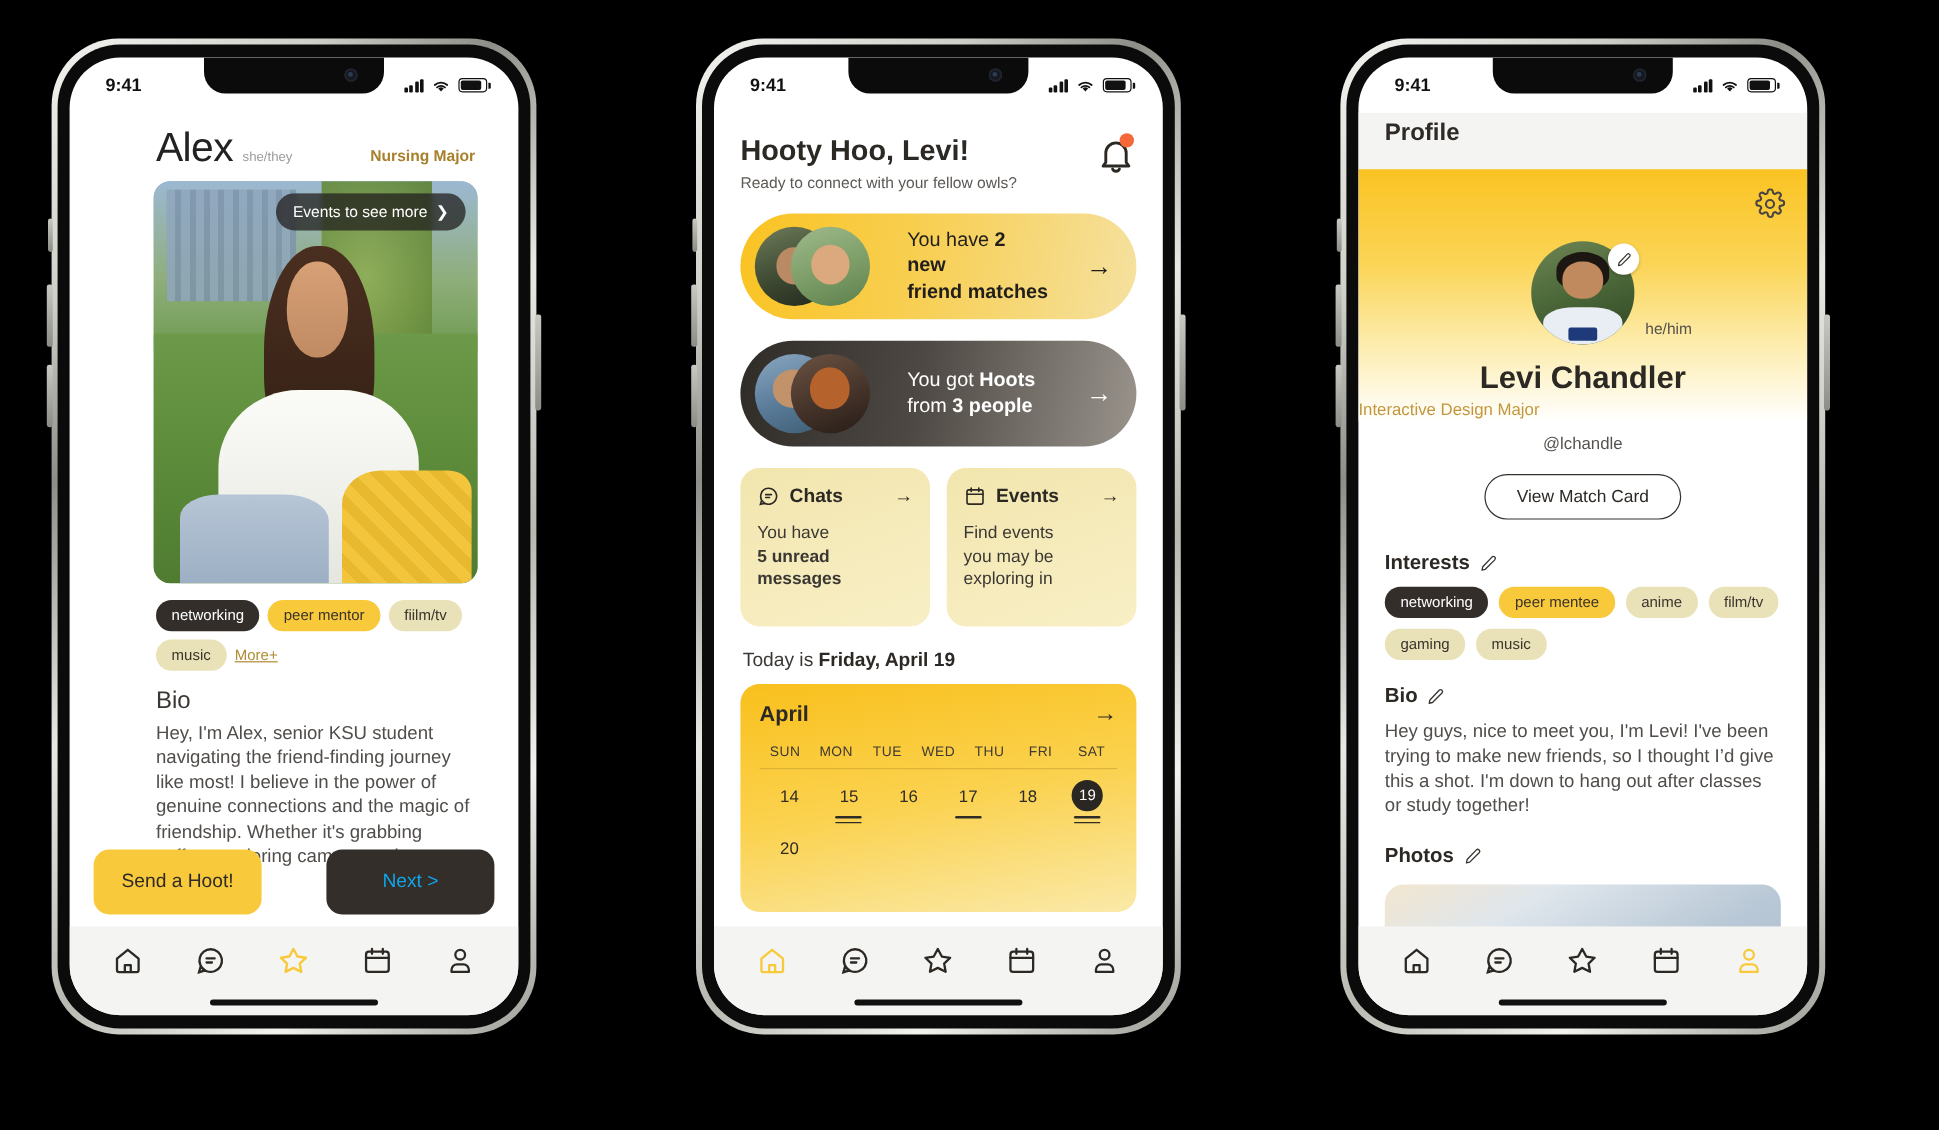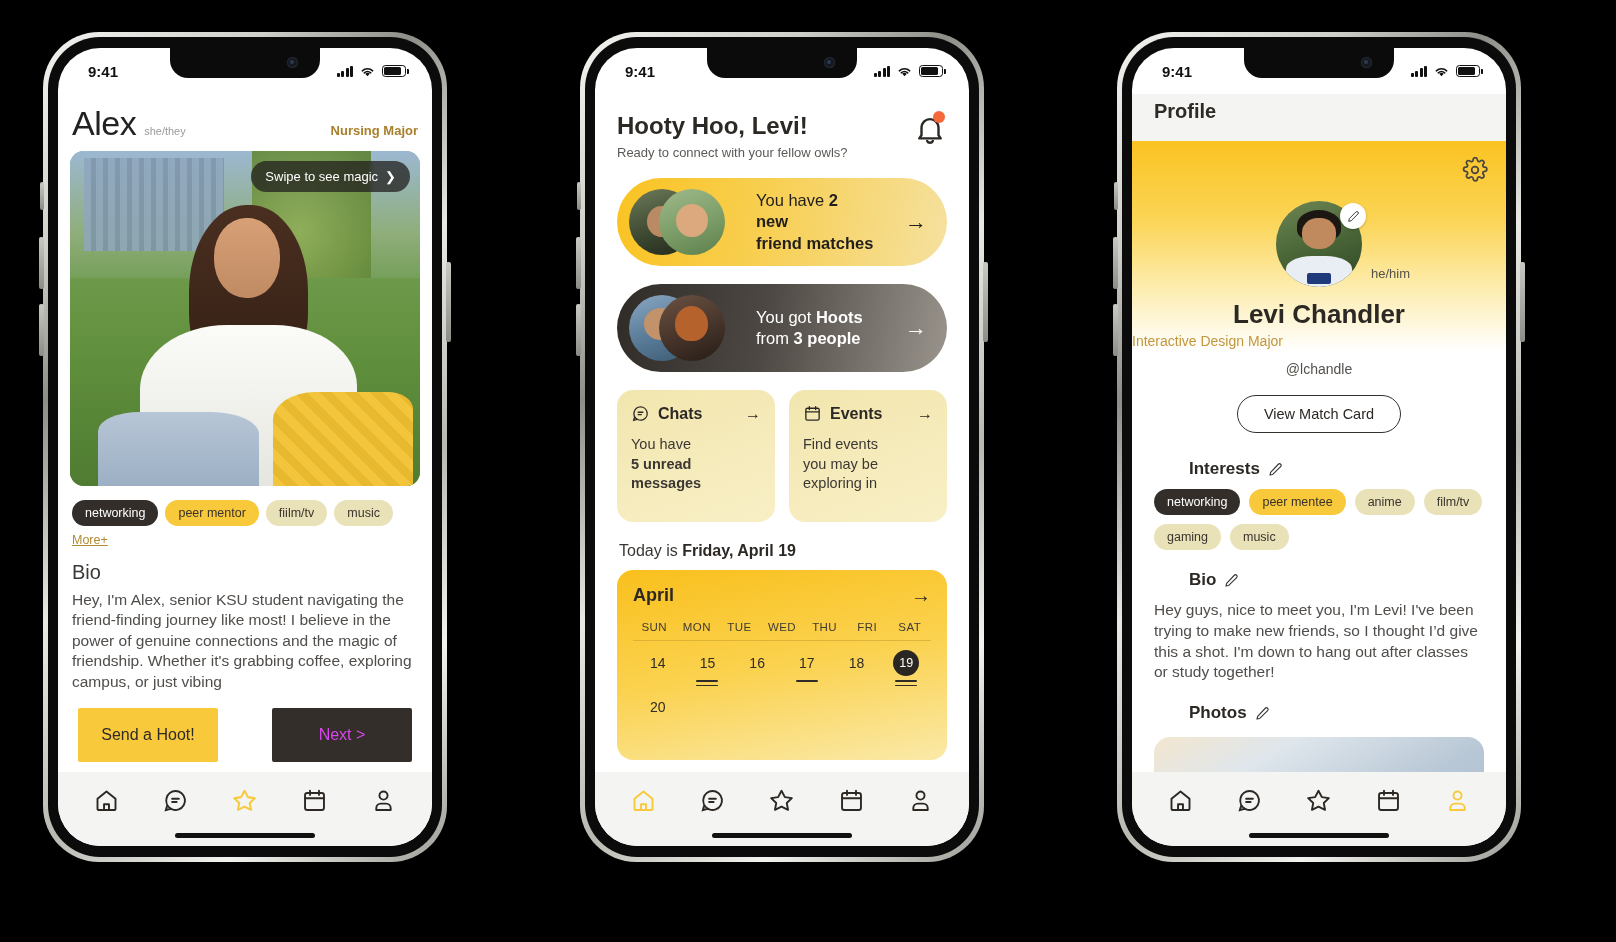--- a/index.html
+++ b/index.html
@@ -110,21 +110,21 @@
     z-index: 25;
   }
   .tabbar .tab { width: 34px; height: 34px; display:flex; align-items:center; justify-content:center; }
   .tabbar svg { width: 27px; height: 27px; }
   .home-ind {
     position:absolute; bottom:8px; left:50%; transform:translateX(-50%);
     width:140px; height:5px; border-radius:3px; background:#111; z-index:26;
   }
 
   
-  .match-body { padding: 0 12px; }
+  .match-body { padding: 0 34px; margin-left: 36px; }
   .name-row { display:flex; align-items:baseline; justify-content:space-between; padding: 10px 2px 8px; }
   .name-left { display:flex; align-items:baseline; gap: 8px; }
   .m-name { font-size: 34px; font-weight: 300; color:#222; letter-spacing:-0.5px; }
   .m-pronoun { font-size: 11px; color:#9b9b99; }
   .m-major { font-size: 13px; font-weight: bold; color:#a8802c; }
 
   .photo-card {
     position: relative; width: 100%; height: 335px;
     border-radius: 14px; overflow: hidden;
     background: linear-gradient(175deg,#7aa0c4 0%,#9fbf86 22%,#6c9b4e 45%,#5b8c3e 100%);
@@ -191,27 +191,27 @@
   .more-link { font-size:12.5px; color:#b08b33; text-decoration:underline; cursor:pointer; }
 
   .bio-h { font-size: 20px; color:#3a3734; padding: 12px 2px 2px; font-weight:400; }
   .bio-p { font-size: 15.5px; line-height: 1.32; color:#504d4a; padding: 4px 2px 0; }
 
   .cta-row {
     position:absolute; left:20px; right:20px; bottom: 84px;
     display:flex; gap: 12px; z-index: 20;
   }
   .cta {
-    flex: 1; height: 54px; border-radius: 2px;
+    flex: 1; height: 54px; border-radius: 13px;
     display:flex; align-items:center; justify-content:center;
     font-size: 16px; cursor:pointer; border:none;
     font-family:"Liberation Sans",sans-serif;
   }
   .cta.primary { background:#f8c93b; color:#2e2a26; }
-  .cta.dark { background:#332e29; color:#d946ef;margin-left:42px; }
+  .cta.dark { background:#332e29; color:#0ea5e9;margin-left:42px; }
 
   
   .home-body { padding: 4px 22px 0; }
   .greet-row { display:flex; align-items:flex-start; justify-content:space-between; padding-top: 14px; }
   .greet-t { font-size: 24px; font-weight: bold; color:#2c2824; }
   .greet-s { font-size: 13px; color:#5d5a56; padding-top: 5px; }
   .bell { position:relative; width:34px; height:34px; flex:0 0 34px; cursor:pointer; }
   .bell .dot { position:absolute; right:2px; top:-1px; width:12px; height:12px; border-radius:50%; background:#f4683a; }
 
   .big-card {
@@ -302,21 +302,20 @@
     display:block; margin: 18px auto 0;
     padding: 10px 26px; border-radius: 22px;
     border: 1.3px solid #35312d; background:#fff;
     font-size:14.5px; color:#2c2824; cursor:pointer;
     font-family:"Liberation Sans",sans-serif;
   }
   .sec-head {
     display:flex; align-items:center; gap:8px;
     font-size:17px; font-weight:bold; color:#2c2824;
     padding: 26px 0 10px;
-    margin-left: 35px;
   }
   .sec-head.tight { padding-top: 20px; }
   .pen { width:15px; height:15px; cursor:pointer; }
   .p-tags { display:flex; flex-wrap:wrap; gap:9px; }
   .p-bio { font-size:15.5px; line-height:1.34; color:#504d4a; }
   .photo-strip {
     height: 90px; border-radius: 16px; margin-top: 4px;
     background: linear-gradient(150deg,#f3e6cf 0%,#dfe6ec 30%,#b9c8d6 70%,#a9bccd 100%);
   }
 </style>
@@ -370,21 +369,21 @@
             <div class="sky"></div>
             <div class="bld"></div>
             <div class="tree"></div>
             <div class="grass"></div>
             <div class="person-hair"></div>
             <div class="person-face"></div>
             <div class="person-shirt"></div>
             <div class="jeans"></div>
             <div class="bag"></div>
             <div class="swipe-pill">
-              <span>Swipe to see magic</span>
+              <span>Events to see more</span>
               <span>❯</span>
             </div>
           </div>
 
           <div class="tag-row">
             <span class="tag dark">networking</span>
             <span class="tag gold">peer mentor</span>
             <span class="tag">fiilm/tv</span>
             <span class="tag">music</span>
             <span class="more-link">More+</span>

